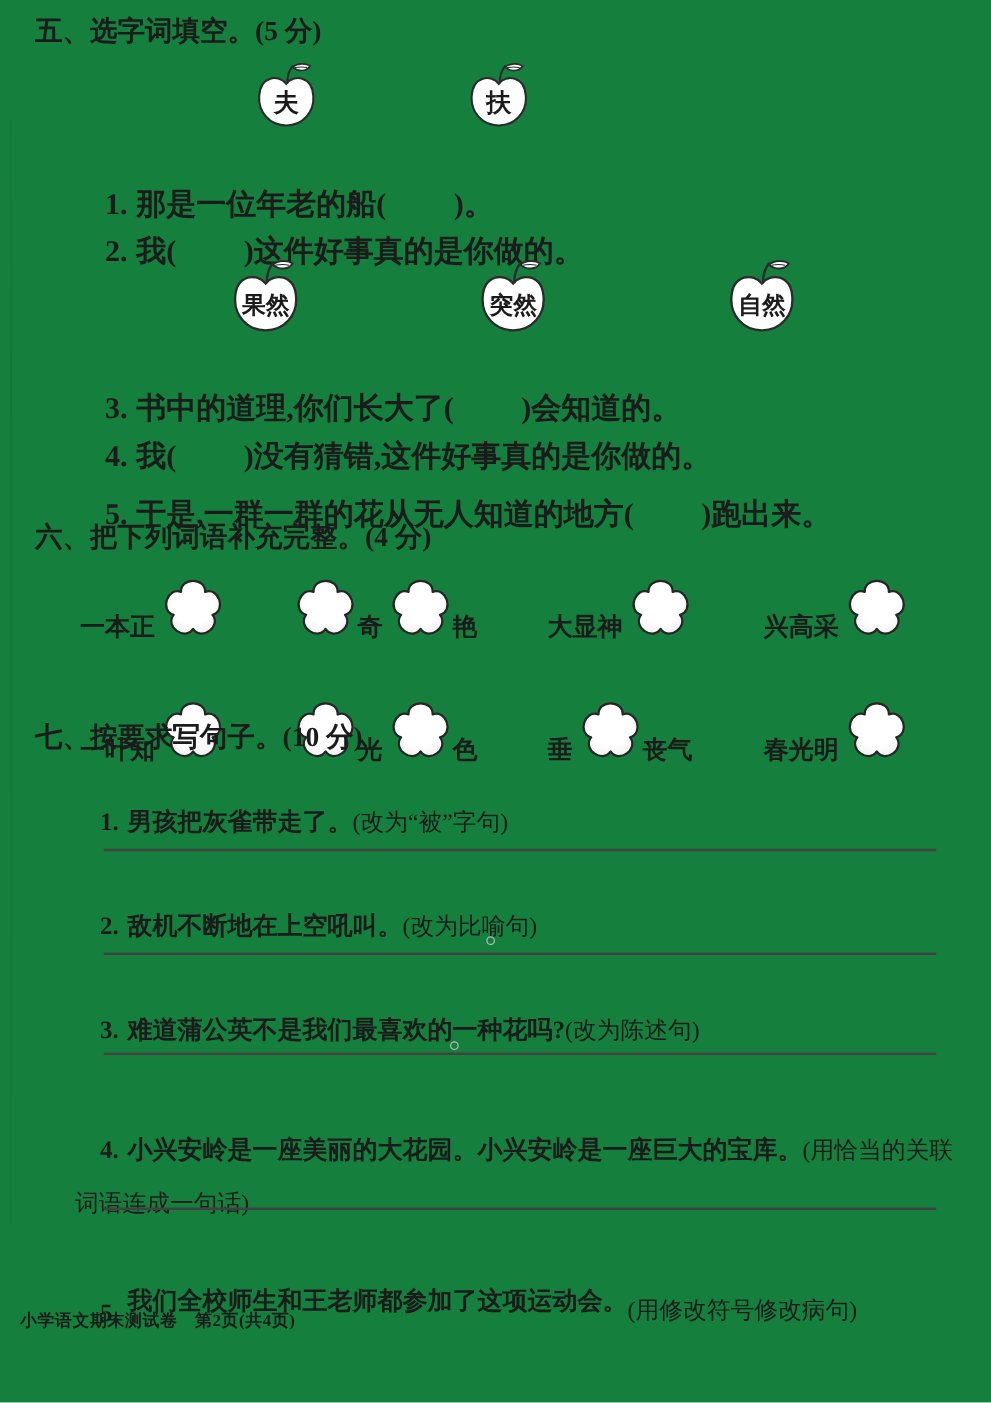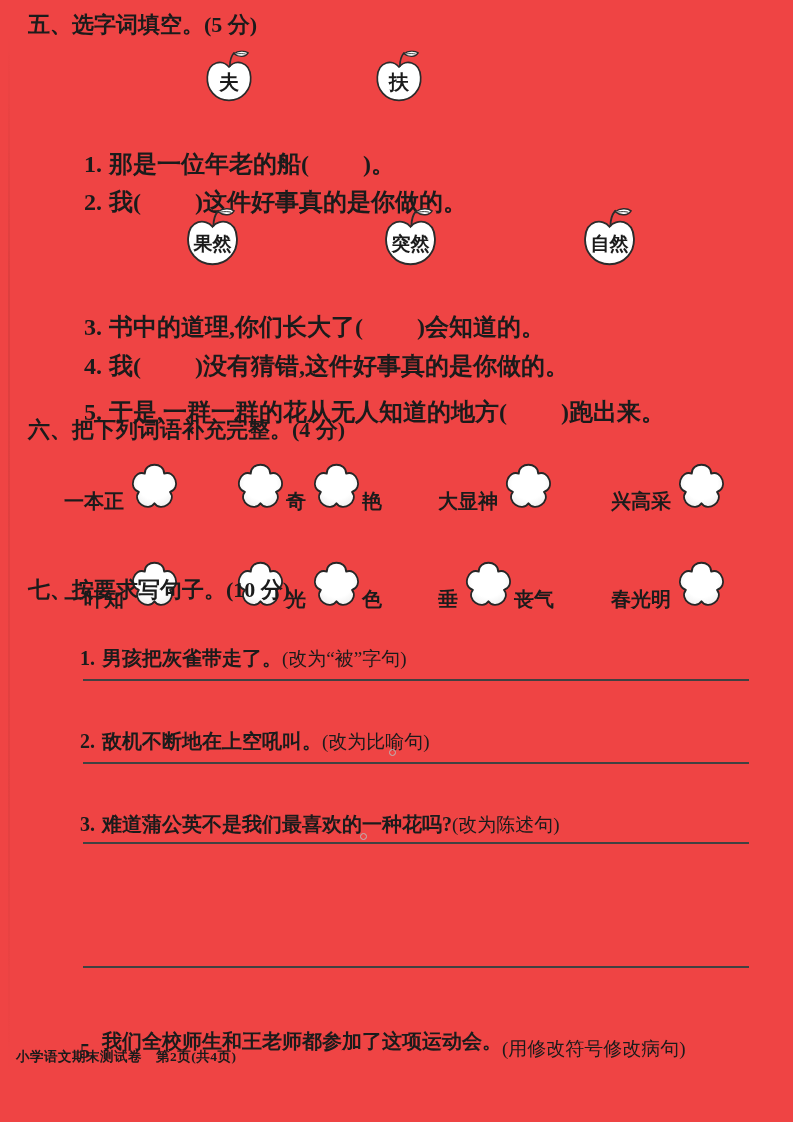--- a/index.html
+++ b/index.html
@@ -1,17 +1,17 @@
 <!DOCTYPE html>
 <html><head>
 <meta charset="utf-8">
 <style>
   html,body{margin:0;padding:0;background:#ffffff;}
   .page{
-    position:relative;width:793px;height:1122px;background:#ef4444;overflow:hidden;
+    position:relative;width:793px;height:1122px;background:#15803d;overflow:hidden;
     font-family:"Liberation Serif", serif;color:#1b1b1b;
   }
   .scan-edge{position:absolute;left:8px;top:30px;width:2px;height:1050px;
     background:linear-gradient(to bottom, rgba(0,0,0,0), rgba(0,0,0,0.08) 25%, rgba(0,0,0,0.05) 75%, rgba(0,0,0,0));}
   .sec{position:absolute;left:28px;margin:0;font-size:22px;font-weight:700;line-height:26px;white-space:pre-wrap;}
   .q{position:absolute;left:60px;font-size:24px;font-weight:700;line-height:28px;white-space:pre-wrap;}
   .qnum{margin-right:7px;}
   .sq{position:absolute;left:60px;font-size:20px;font-weight:700;line-height:30px;white-space:pre-wrap;}
   .hint{font-weight:400;font-size:19px;}
   .ans-line{position:absolute;left:83px;width:666px;height:0;border-top:2px solid #414141;}
@@ -181,20 +181,23 @@
   </div>
   <div class="speck" style="left:389px;top:749px"></div>
   <div class="ans-line" style="top:762px"></div>
 
   <div class="sq" style="top:779px">
     <span class="qnum">3.</span><span class="qtext">难道蒲公英不是我们最喜欢的一种花吗?</span><span class="hint">(改为陈述句)</span>
   </div>
   <div class="speck" style="left:360px;top:833px"></div>
   <div class="ans-line" style="top:842px"></div>
 
+  <div class="sq" style="top:857px;width:705px;line-height:42px">
+    <span class="qnum">4.</span><span class="qtext">小兴安岭是一座美丽的大花园。小兴安岭是一座巨大的宝库。</span><span class="hint">(用恰当的关联词语连成一句话)</span>
+  </div>
   <div class="ans-line" style="top:966px"></div>
 
   <div class="sq" style="top:996px">
     <span class="qnum num5">5.</span><span class="qtext">我们全校师生和王老师都参加了这项运动会。</span><span class="hint hint5">(用修改符号修改病句)</span>
   </div>
 
   <div class="footer">
     <span>小学语文期末测试卷</span><span class="fgap"></span><span>第2页(共4页)</span>
   </div>
 

